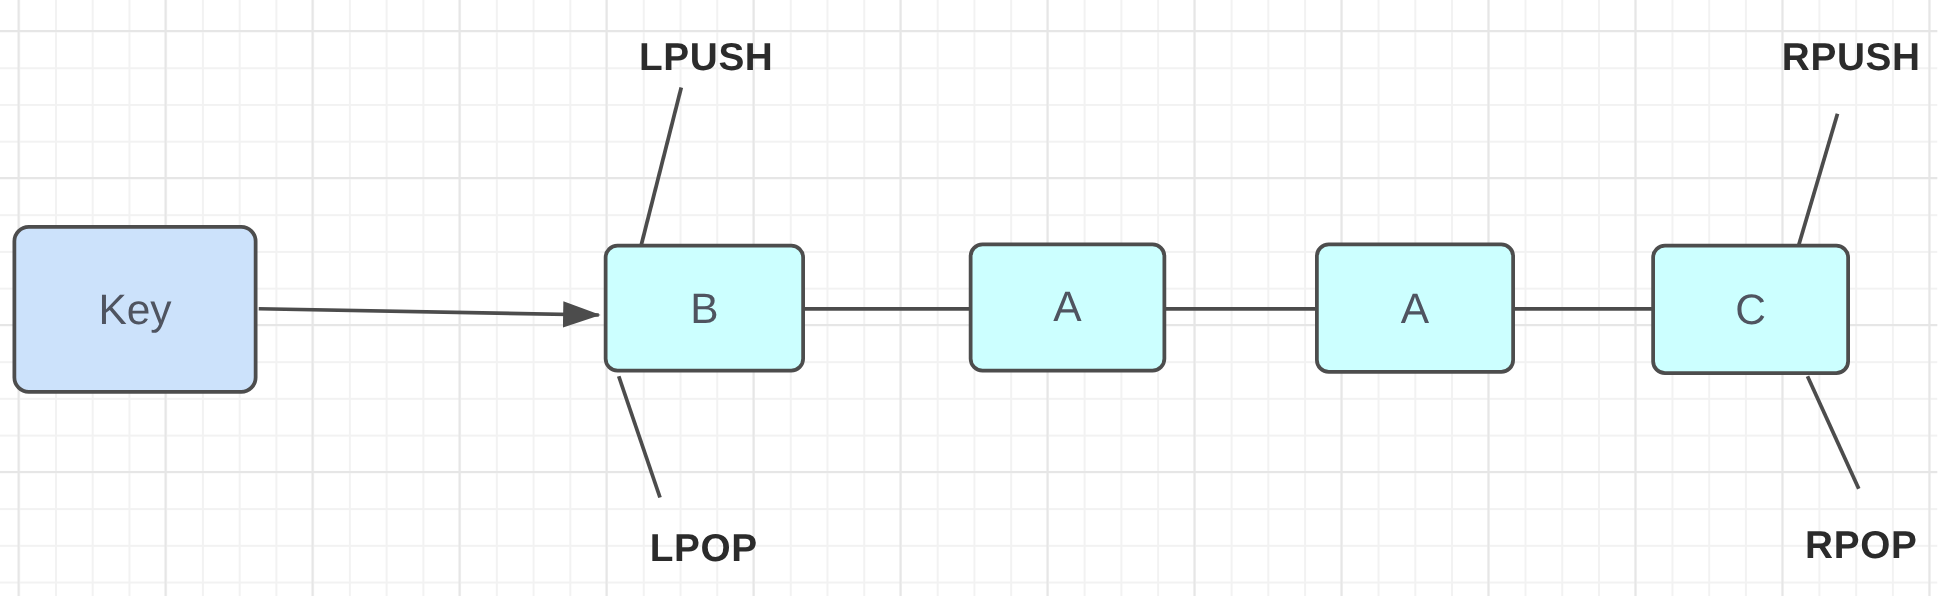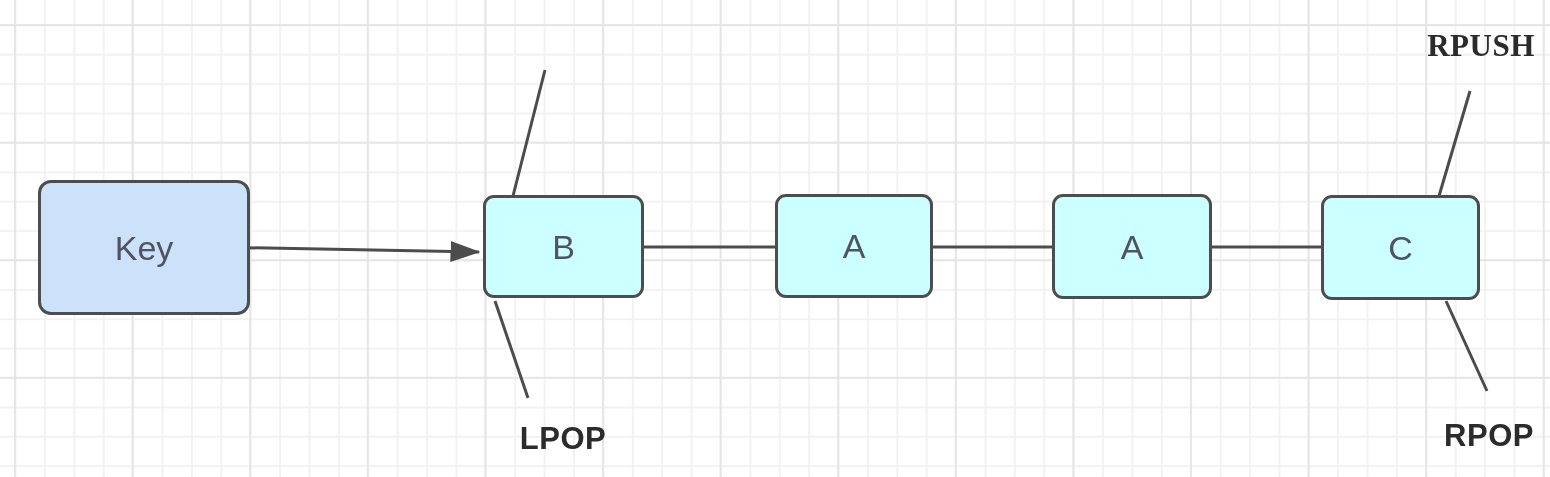--- a/index.html
+++ b/index.html
@@ -50,24 +50,23 @@
     display: flex;
     align-items: center;
     justify-content: center;
     font-size: 34px;
     color: #4f5460;
     line-height: 1;
   }
 
   .node-key {
     left: 10px;  top: 180px;
-    width: 212px; height: 135px;
+    width: 196px; height: 135px;
     background: #cce2fb;
     border-radius: 13px;
-    margin-left: 28px;
   }
 
   .node-cyan { background: #ccffff; }
 
   .node-b  { left: 483px;  top: 195px; width: 161px; height: 103px; }
   .node-a1 { left: 775px;  top: 194px; width: 158px; height: 104px; }
   .node-a2 { left: 1052px; top: 194px; width: 160px; height: 105px; }
   .node-c  { left: 1321px; top: 195px; width: 159px; height: 105px; }
 
   .op-label {
@@ -76,21 +75,21 @@
     font-size: 31px;
     font-weight: bold;
     color: #2b2b2b;
     letter-spacing: 0.5px;
     white-space: nowrap;
     line-height: 1;
   }
 
   .op-lpush { left: 565px;  top: 30px; }
   .op-lpop  { left: 563px;  top: 423px; }
-  .op-rpush { left: 1481px; top: 30px; font-family: Liberation Serif, serif; }
+  .op-rpush { left: 1481px; top: 30px; }
   .op-rpop  { left: 1489px; top: 396px; margin-top: 24px; }
 </style>
 </head>
 <body>
 
 <div class="canvas">
 
   <svg class="wires" viewBox="0 0 1550 477" xmlns="http://www.w3.org/2000/svg">
     <defs>
       <marker id="arrowhead" markerWidth="11" markerHeight="8" refX="9.5" refY="3.5" orient="auto">
@@ -121,17 +120,18 @@
   <div class="node node-cyan node-a1">
     <span>A</span>
   </div>
   <div class="node node-cyan node-a2">
     <span>A</span>
   </div>
   <div class="node node-cyan node-c">
     <span>C</span>
   </div>
 
+  <div class="op-label op-lpush">LPUSH</div>
   <div class="op-label op-lpop">LPOP</div>
   <div class="op-label op-rpush">RPUSH</div>
   <div class="op-label op-rpop">RPOP</div>
 
 </div>
 
 </body></html>

